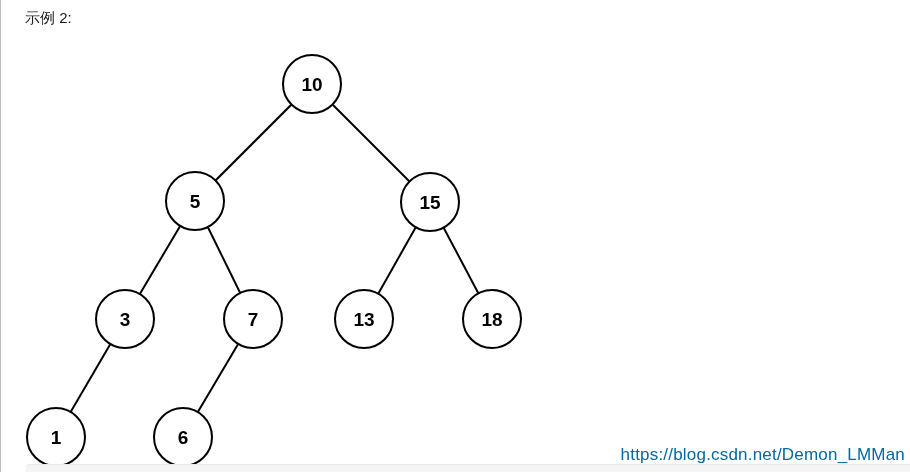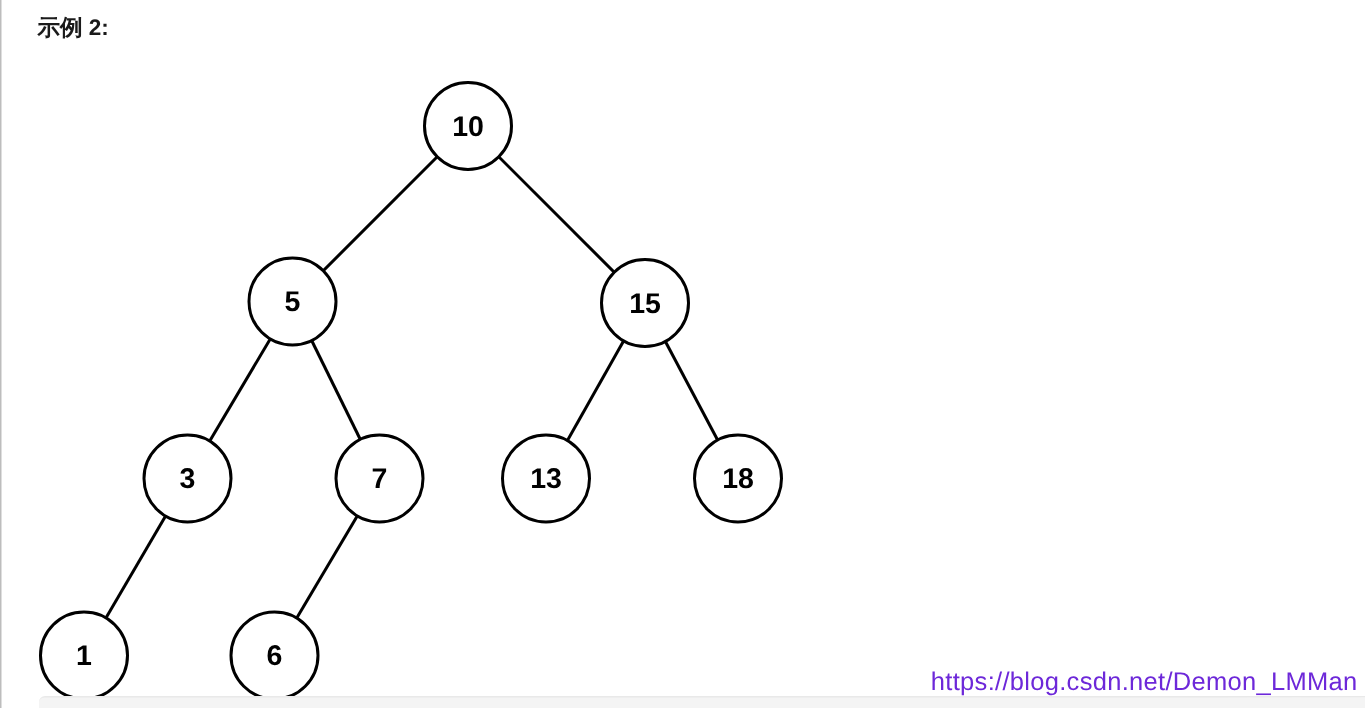--- a/index.html
+++ b/index.html
@@ -23,21 +23,21 @@
     left: 0;
     top: 0;
     width: 1px;
     height: 472px;
   }
   .title {
     position: absolute;
     left: 25px;
     top: 9px;
     font-size: 15px;
-    font-weight: bold;
+    font-weight: normal;
     color: #1a1a1a;
     white-space: pre;
   }
   svg.tree {
     position: absolute;
     left: 0;
     top: 0;
     display: block;
   }
   .tree-node-label {
@@ -118,14 +118,14 @@
         </g>
         <g>
           <circle cx="183" cy="437" r="29" fill="#ffffff" stroke="#000000" stroke-width="2"></circle>
           <text x="183" y="437" dy="0.35em" class="tree-node-label" fill="#000000">6</text>
         </g>
       </g>
   </svg>
 
   <div class="code-strip" style="background: rgb(244, 244, 244); border-top-color: rgb(233, 233, 233);"></div>
 
-  <div class="watermark" style="color: #6d28d9;">https://blog.csdn.net/Demon_LMMan</div>
+  <div class="watermark" style="color: #0369a1;">https://blog.csdn.net/Demon_LMMan</div>
 </div>
 
 </body></html>

